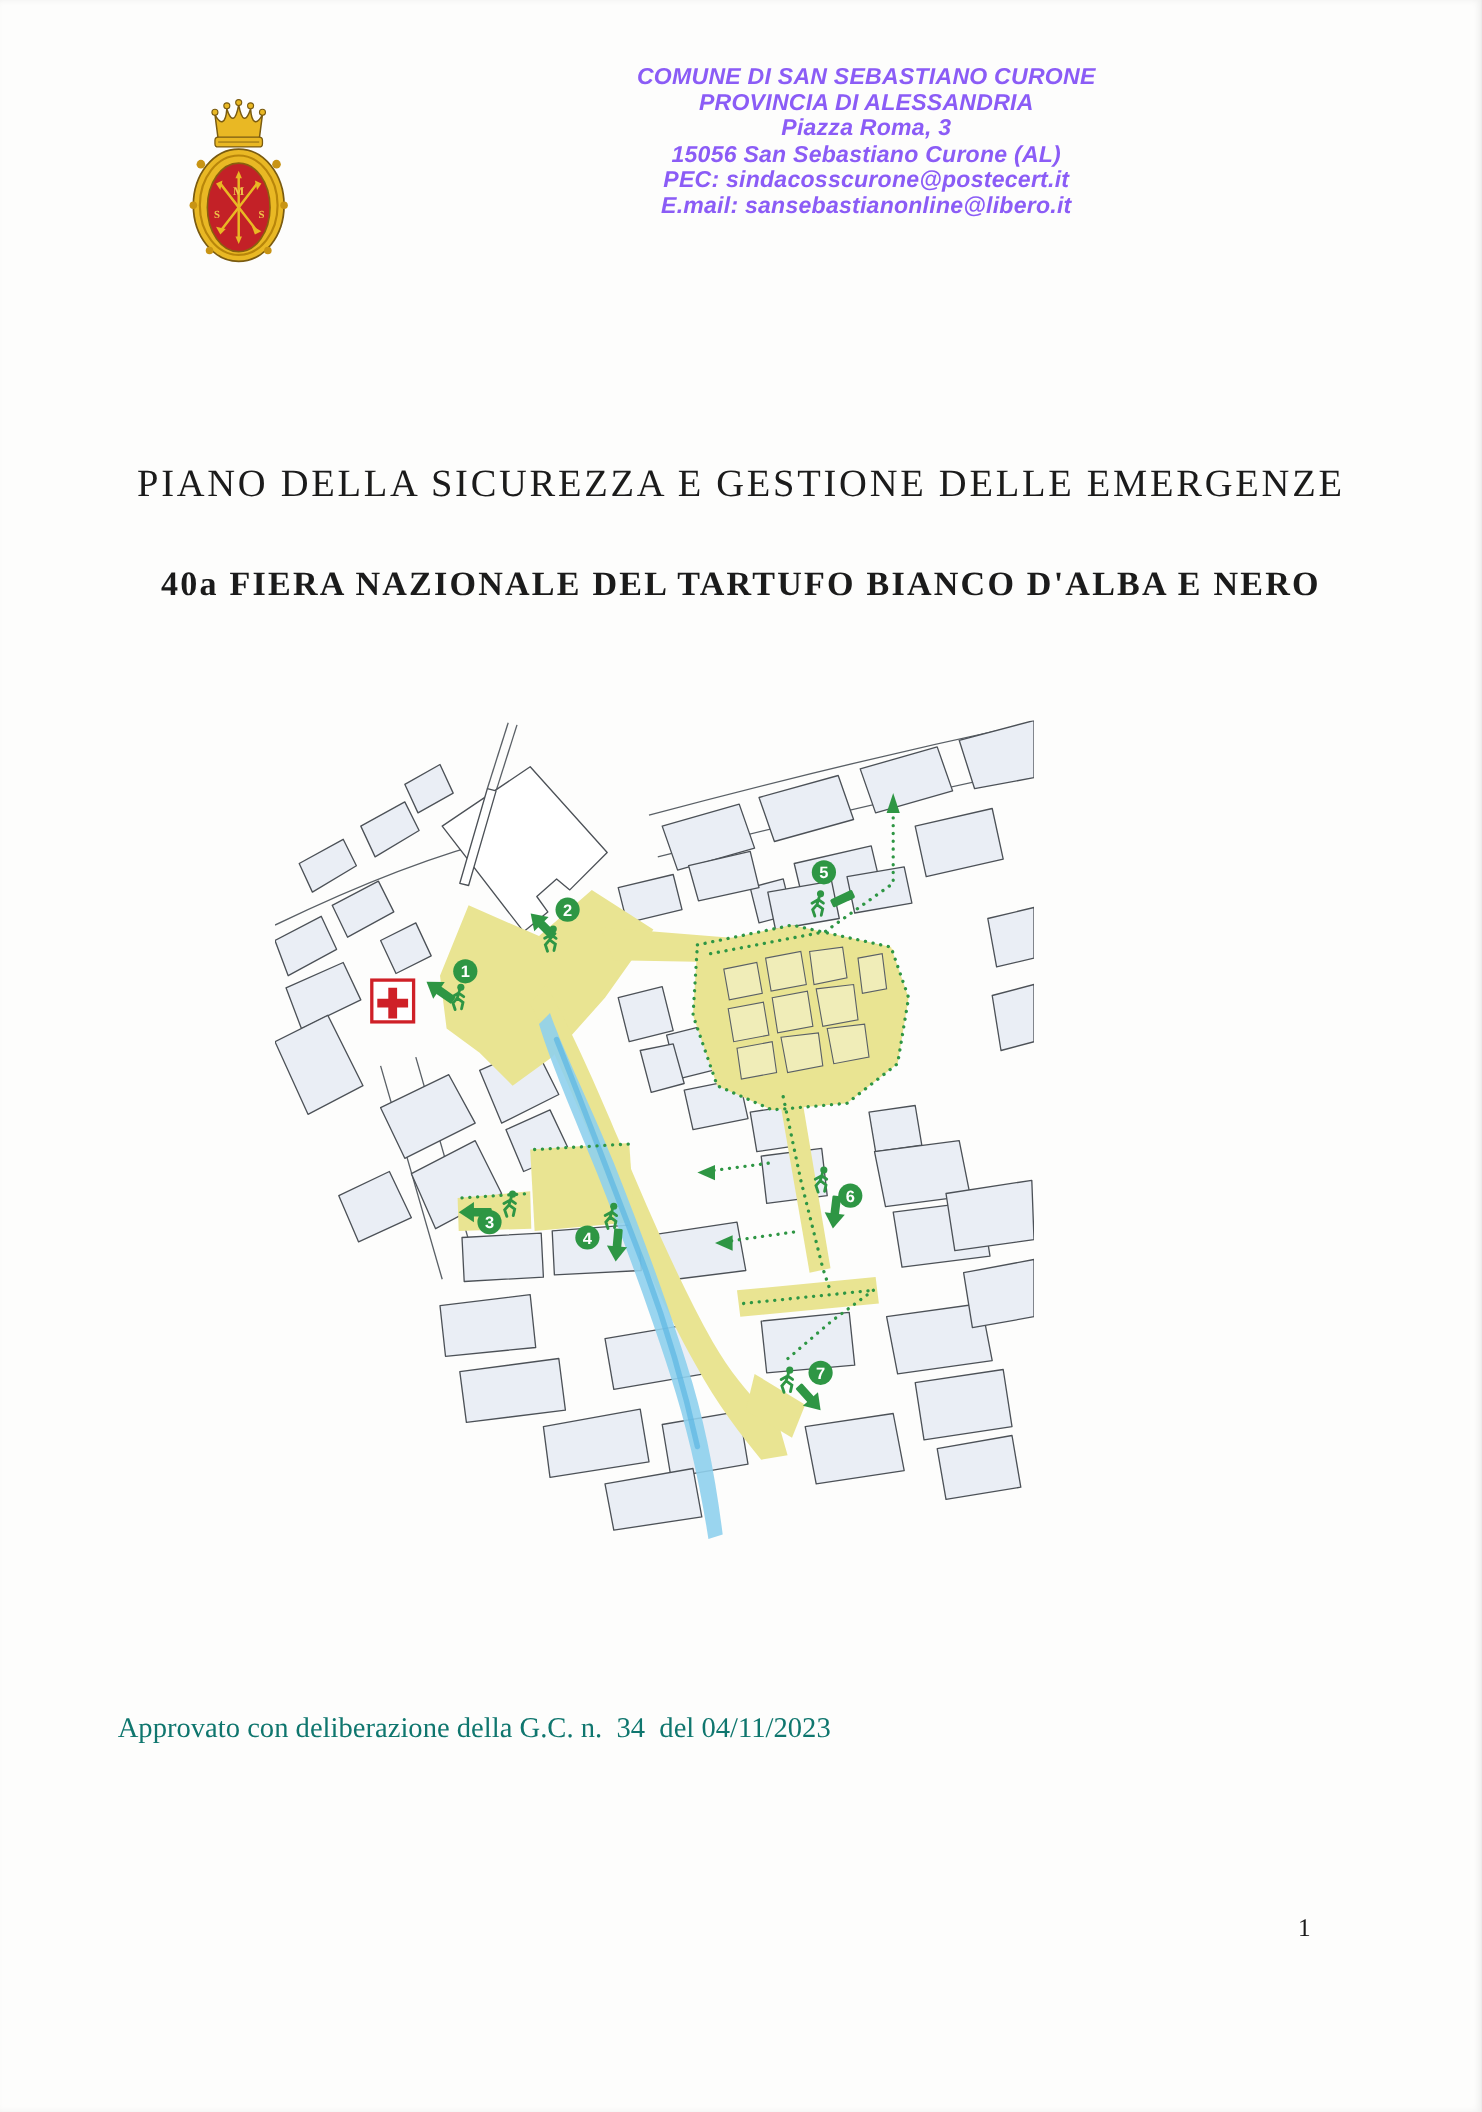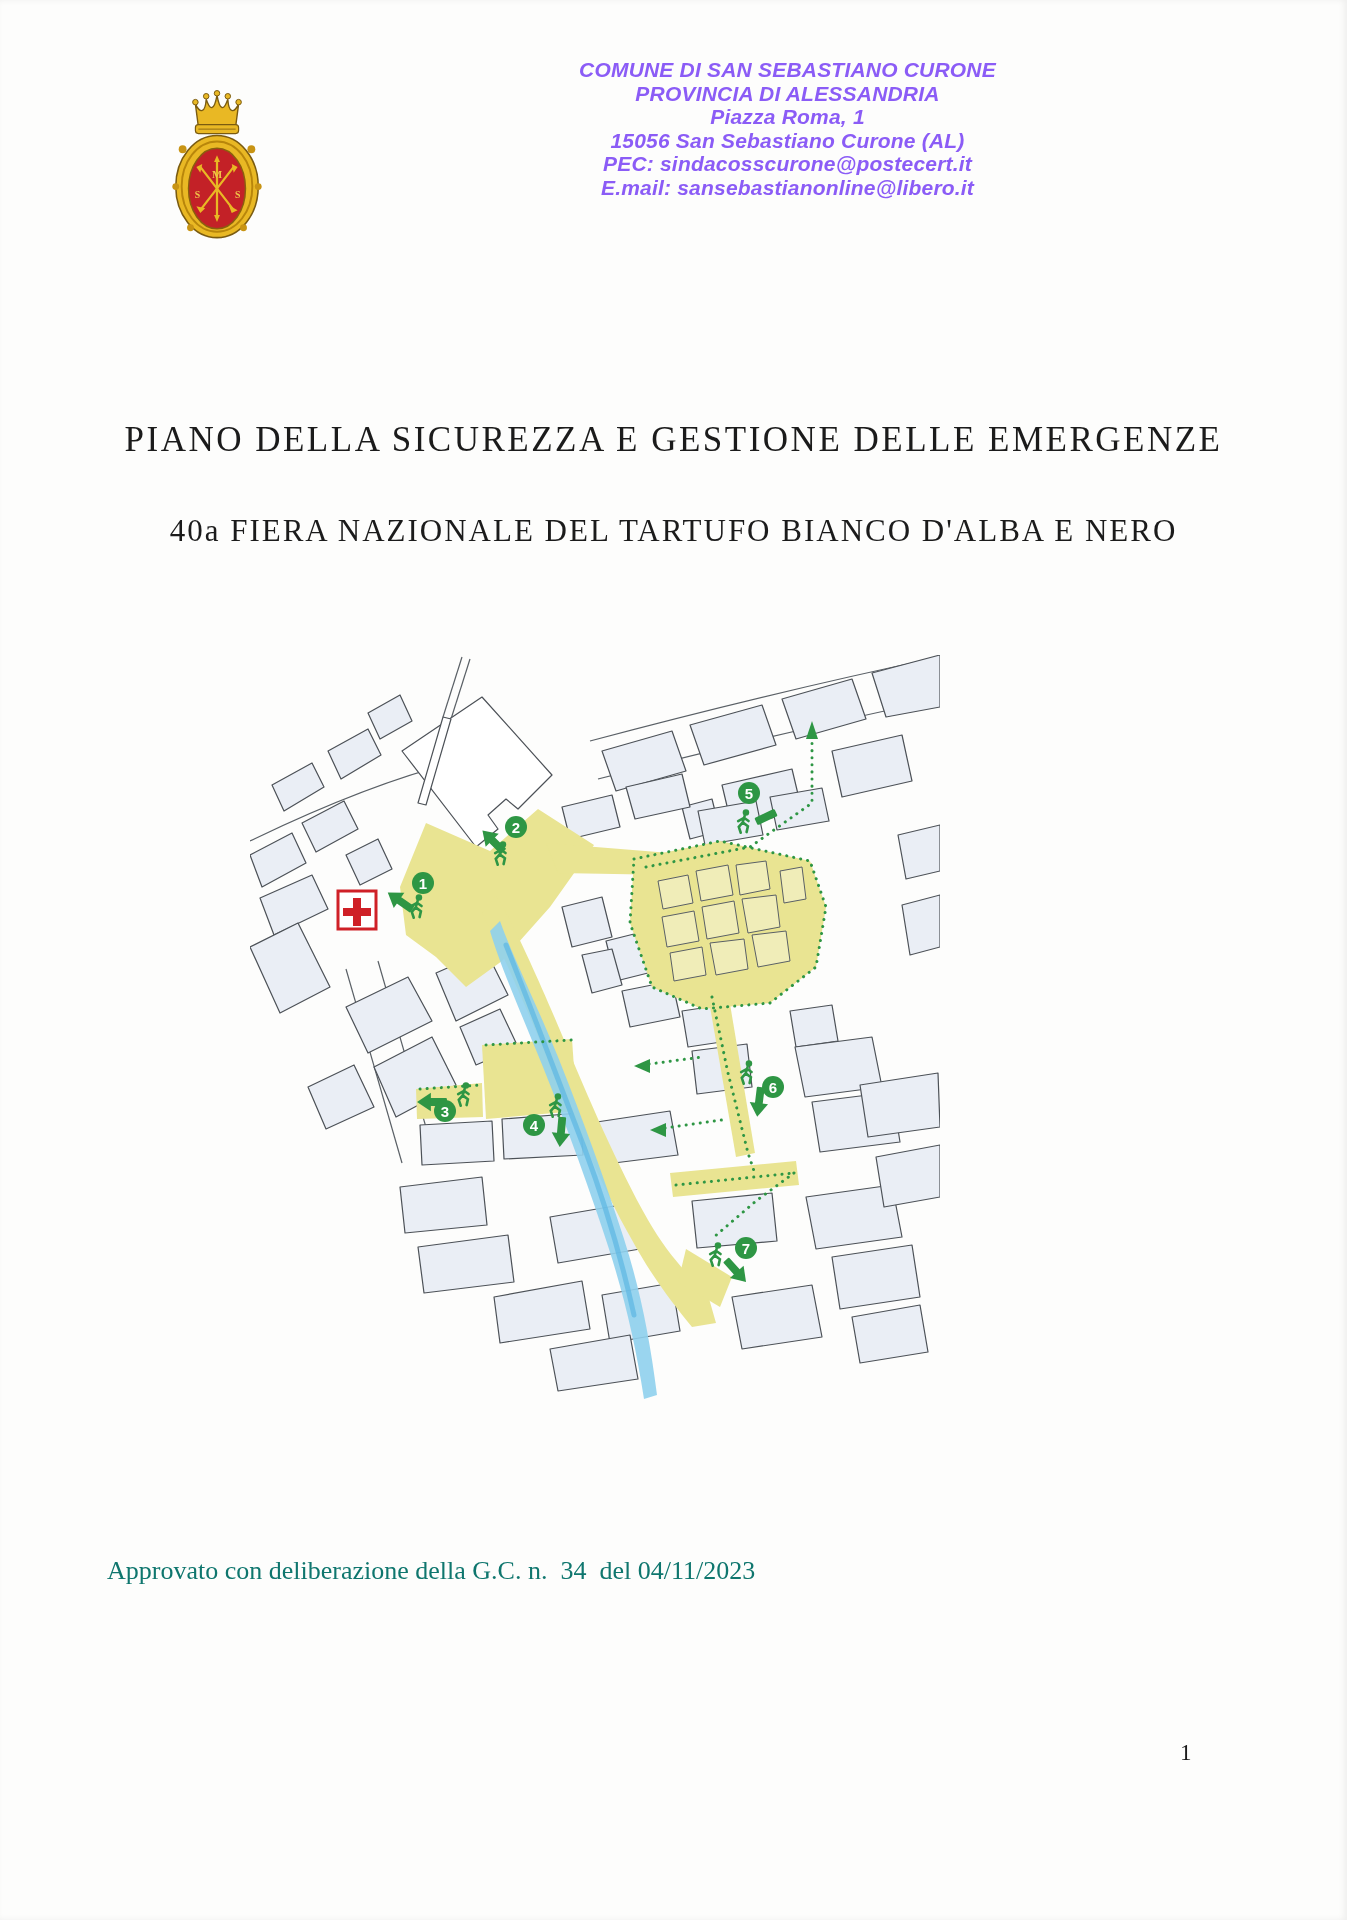--- a/index.html
+++ b/index.html
@@ -6,21 +6,21 @@
   body{width:1347px;height:1920px;background:#e8e8e8;font-family:"Liberation Sans",sans-serif;}
   .page{position:relative;width:1347px;height:1920px;background:#fdfdfc;overflow:hidden;
         box-shadow:inset -3px 0 6px rgba(0,0,0,0.06);}
   .crest{position:absolute;left:163px;top:84px;width:108px;height:158px;}
   .header-block{position:absolute;left:500px;top:58px;width:575px;text-align:center;
                 color:#8b5cf6;font-weight:bold;font-size:21px;line-height:23.5px;letter-spacing:0.2px;font-style:italic;}
   .title{position:absolute;left:60px;top:420px;width:1227px;text-align:center;
          font-family:"Liberation Serif",serif;font-weight:normal;font-size:35px;
          letter-spacing:2.5px;color:#1b1b1b;}
   .subtitle1{position:absolute;left:60px;top:513px;width:1227px;text-align:center;
-         font-family:"Liberation Serif",serif;font-weight:normal;font-size:31px;
+         font-family:"Liberation Serif",serif;font-weight:bold;font-size:31px;
          letter-spacing:2px;color:#1b1b1b;}
   .subtitle2{position:absolute;left:60px;top:588px;width:1227px;text-align:center;
          font-family:"Liberation Serif",serif;font-weight:bold;font-size:31px;
          letter-spacing:2px;color:#1b1b1b;}
   .mapwrap{position:absolute;left:250px;top:655px;width:690px;height:775px;}
   .approval{position:absolute;left:107px;top:1556px;font-family:"Liberation Serif",serif;
          font-size:26px;color:#0f766e;white-space:pre;}
   .pagenum{position:absolute;left:1180px;top:1740px;font-family:"Liberation Serif",serif;
          font-size:23px;color:#1b1b1b;}
   svg text.mnum{font-family:"Liberation Sans",sans-serif;font-weight:bold;}
@@ -66,21 +66,21 @@
       </g>
       <text x="55" y="95" text-anchor="middle" font-family="Liberation Serif,serif" font-size="11" font-weight="bold" fill="#f0c649">M</text>
       <text x="35" y="116" text-anchor="middle" font-family="Liberation Serif,serif" font-size="10" font-weight="bold" fill="#f0c649">S</text>
       <text x="76" y="116" text-anchor="middle" font-family="Liberation Serif,serif" font-size="10" font-weight="bold" fill="#f0c649">S</text>
     </g>
   </svg>
 
   <div class="header-block">
     <div>COMUNE DI SAN SEBASTIANO CURONE</div>
     <div>PROVINCIA DI ALESSANDRIA</div>
-    <div>Piazza Roma, 1</div>
+    <div>Piazza Roma, 3</div>
     <div>15056 San Sebastiano Curone (AL)</div>
     <div>PEC: sindacosscurone@postecert.it</div>
     <div>E.mail: sansebastianonline@libero.it</div>
   </div>
 
   <div class="title">PIANO DELLA SICUREZZA E GESTIONE DELLE EMERGENZE</div>
   <div class="subtitle1">40a FIERA NAZIONALE DEL TARTUFO BIANCO D'ALBA E NERO</div>
 
   <div class="mapwrap">
   <svg viewBox="0 0 690 775" width="690" height="775">

